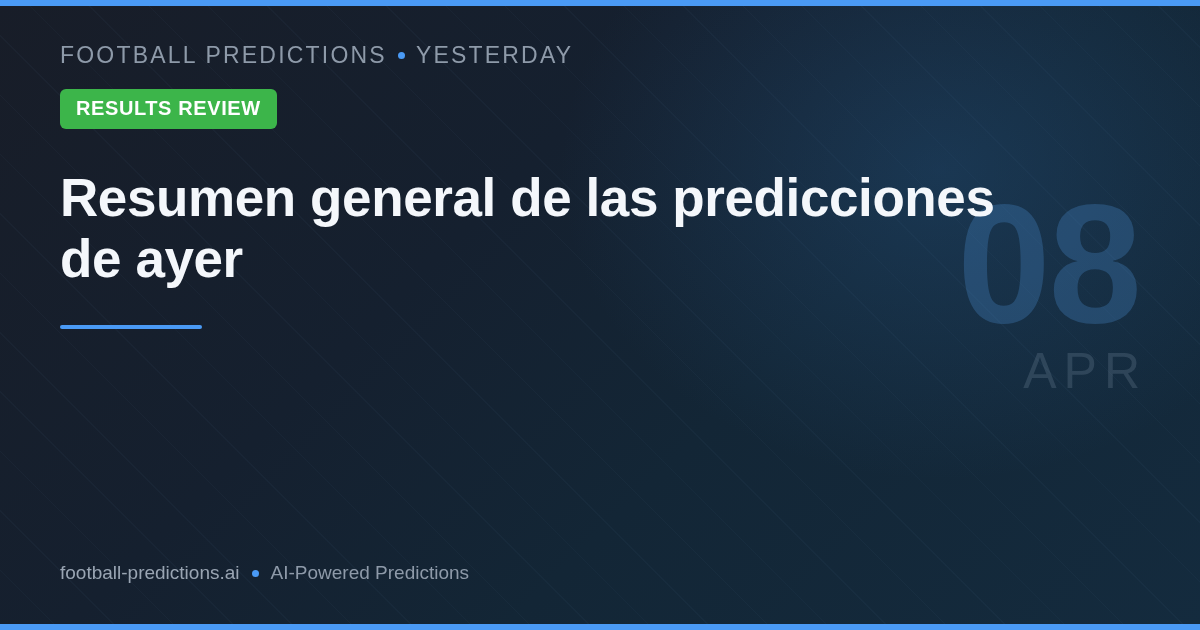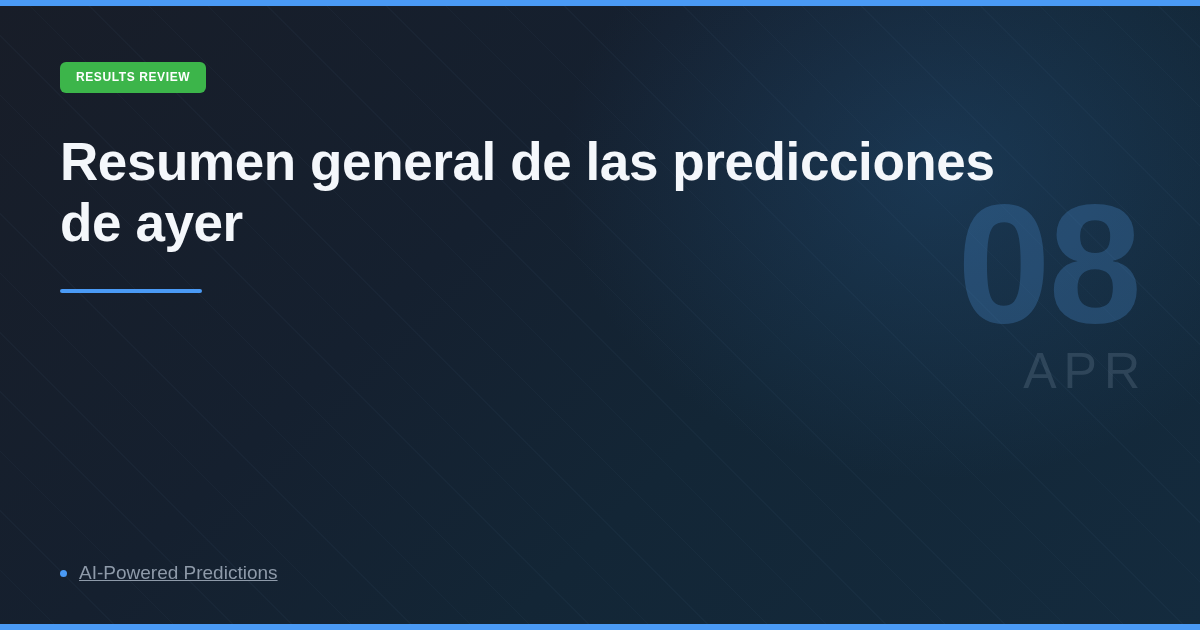--- a/index.html
+++ b/index.html
@@ -106,21 +106,21 @@
     background: #4a9af5;
     display: inline-block;
     flex: 0 0 auto;
   }
 
   .badge {
     display: inline-block;
     margin-top: 20px;
     background: #3cb54a;
     color: #ffffff;
-    font-size: 12px;
+    font-size: 20px;
     font-weight: 700;
     letter-spacing: 0.6px;
     padding: 8px 16px 9px 16px;
     border-radius: 6px;
     text-transform: uppercase;
   }
 
   .headline {
     margin-top: 38px;
     font-size: 53px;
@@ -153,47 +153,53 @@
   }
   .footer .dot {
     width: 7px;
     height: 7px;
     border-radius: 50%;
     background: #4a9af5;
     display: inline-block;
     flex: 0 0 auto;
   }
   .footer .site { color: #9aa5b3; }
-  .footer .tag  { color: #8e9aa9; text-decoration: underline; }
+  .footer .tag  { color: #8e9aa9; }
 </style>
 </head>
 <body>
 
 <div class="card">
 
   <div class="stripes"></div>
   <div class="glow"></div>
 
   <div class="bar-top"></div>
   <div class="bar-bottom"></div>
 
   <div class="date-block">
     <span class="date-day">08</span>
     <span class="date-month">APR</span>
   </div>
 
   <div class="content">
 
+    <div class="eyebrow">
+      <span>FOOTBALL PREDICTIONS</span>
+      <span class="dot"></span>
+      <span>YESTERDAY</span>
+    </div>
 
     <div class="badge">RESULTS REVIEW</div>
 
     <h1 class="headline">Resumen general de las predicciones de ayer</h1>
 
     <div class="accent-rule"></div>
 
   </div>
 
   <div class="footer">
+    <span class="site">football-predictions.ai</span>
     <span class="dot"></span>
     <span class="tag">AI-Powered Predictions</span>
   </div>
 
 </div>
 
 </body></html>

